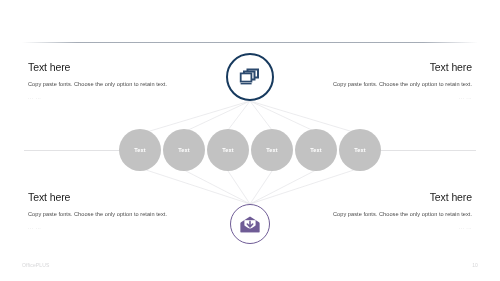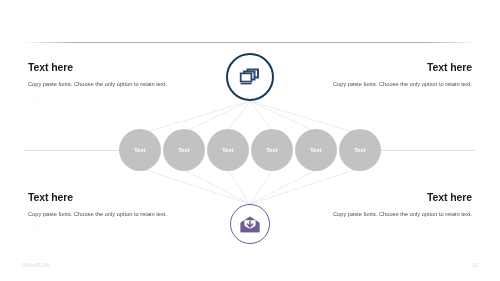--- a/index.html
+++ b/index.html
@@ -43,21 +43,21 @@
     width: 500px; height: 281px;
   }
 
   
   .block {
     position: absolute;
     width: 148px;
   }
   .block .heading {
     font-size: 10.5px;
-    font-weight: bold;
+    font-weight: normal;
     color: #1b1b1b;
     letter-spacing: -0.1px;
     margin: 0 0 6px 0;
     line-height: 1.1;
   }
   .block .body {
     font-size: 5.6px;
     color: #4a4a4a;
     line-height: 1.75;
     margin: 0;

